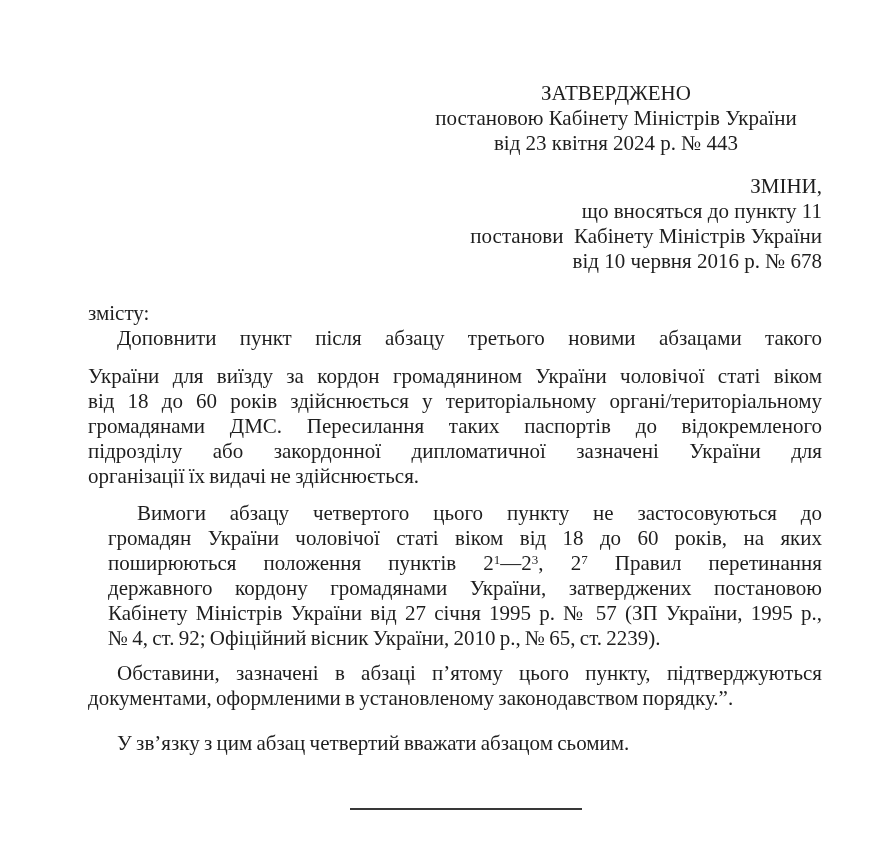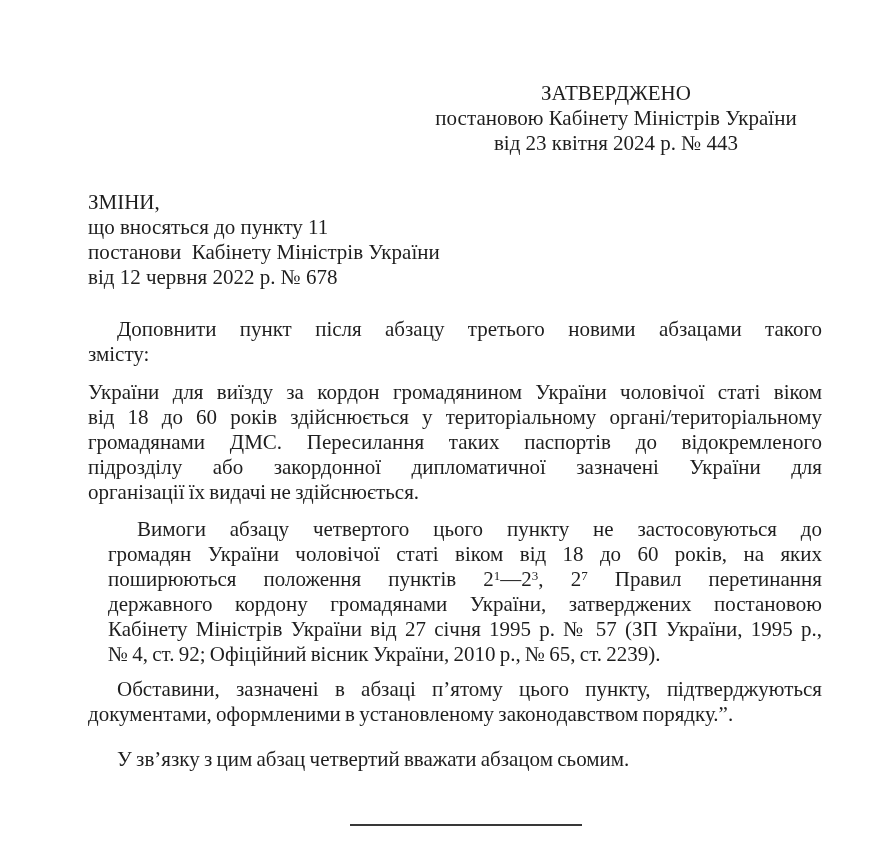--- a/index.html
+++ b/index.html
@@ -24,22 +24,22 @@
   .line { line-height: 25px; }
   
   .approved {
     width: 400px;
     margin: 0 6px 0 auto;
     text-align: center;
   }
   .approved .line, .title .line { white-space: nowrap; }
   
   .title {
-    margin-top: 34px;
-    text-align: left;
+    margin-top: 18px;
+    text-align: right;
   }
   
   .para .line { word-spacing: -1px; }
   .jl { text-align: justify; text-align-last: justify; }
   .fi { padding-left: 29px; }
   .p1 { margin-top: 27px; }
   .p2 { margin-top: 13px; }
   .p3 { margin-top: 12px; margin-left: 20px; }
   .p4 { margin-top: 10px; }
   .p5 { margin-top: 20px; }
@@ -63,28 +63,28 @@
   <div class="approved">
     <div class="line">ЗАТВЕРДЖЕНО</div>
     <div class="line">постановою Кабінету Міністрів України</div>
     <div class="line">від 23 квітня 2024 р. № 443</div>
   </div>
 
   <div class="title">
     <div class="line">ЗМІНИ,</div>
     <div class="line">що вносяться до пункту 11</div>
     <div class="line">постанови&nbsp; Кабінету Міністрів України</div>
-    <div class="line">від 12 червня 2022 р. № 678</div>
+    <div class="line">від 10 червня 2016 р. № 678</div>
   </div>
 
   <div class="body">
 
     <div class="para p1">
+      <div class="line">змісту:</div>
       <div class="line jl fi">Доповнити пункт після абзацу третього новими абзацами такого</div>
-      <div class="line">змісту:</div>
     </div>
 
     <div class="para p2">
       <div class="line jl">України для виїзду за кордон громадянином України чоловічої статі віком</div>
       <div class="line jl">від 18 до 60 років здійснюється у територіальному органі/територіальному</div>
       <div class="line jl">громадянами ДМС. Пересилання таких паспортів до відокремленого</div>
       <div class="line jl">підрозділу або закордонної дипломатичної зазначені України для</div>
       <div class="line">організації їх видачі не здійснюється.</div>
     </div>
 

